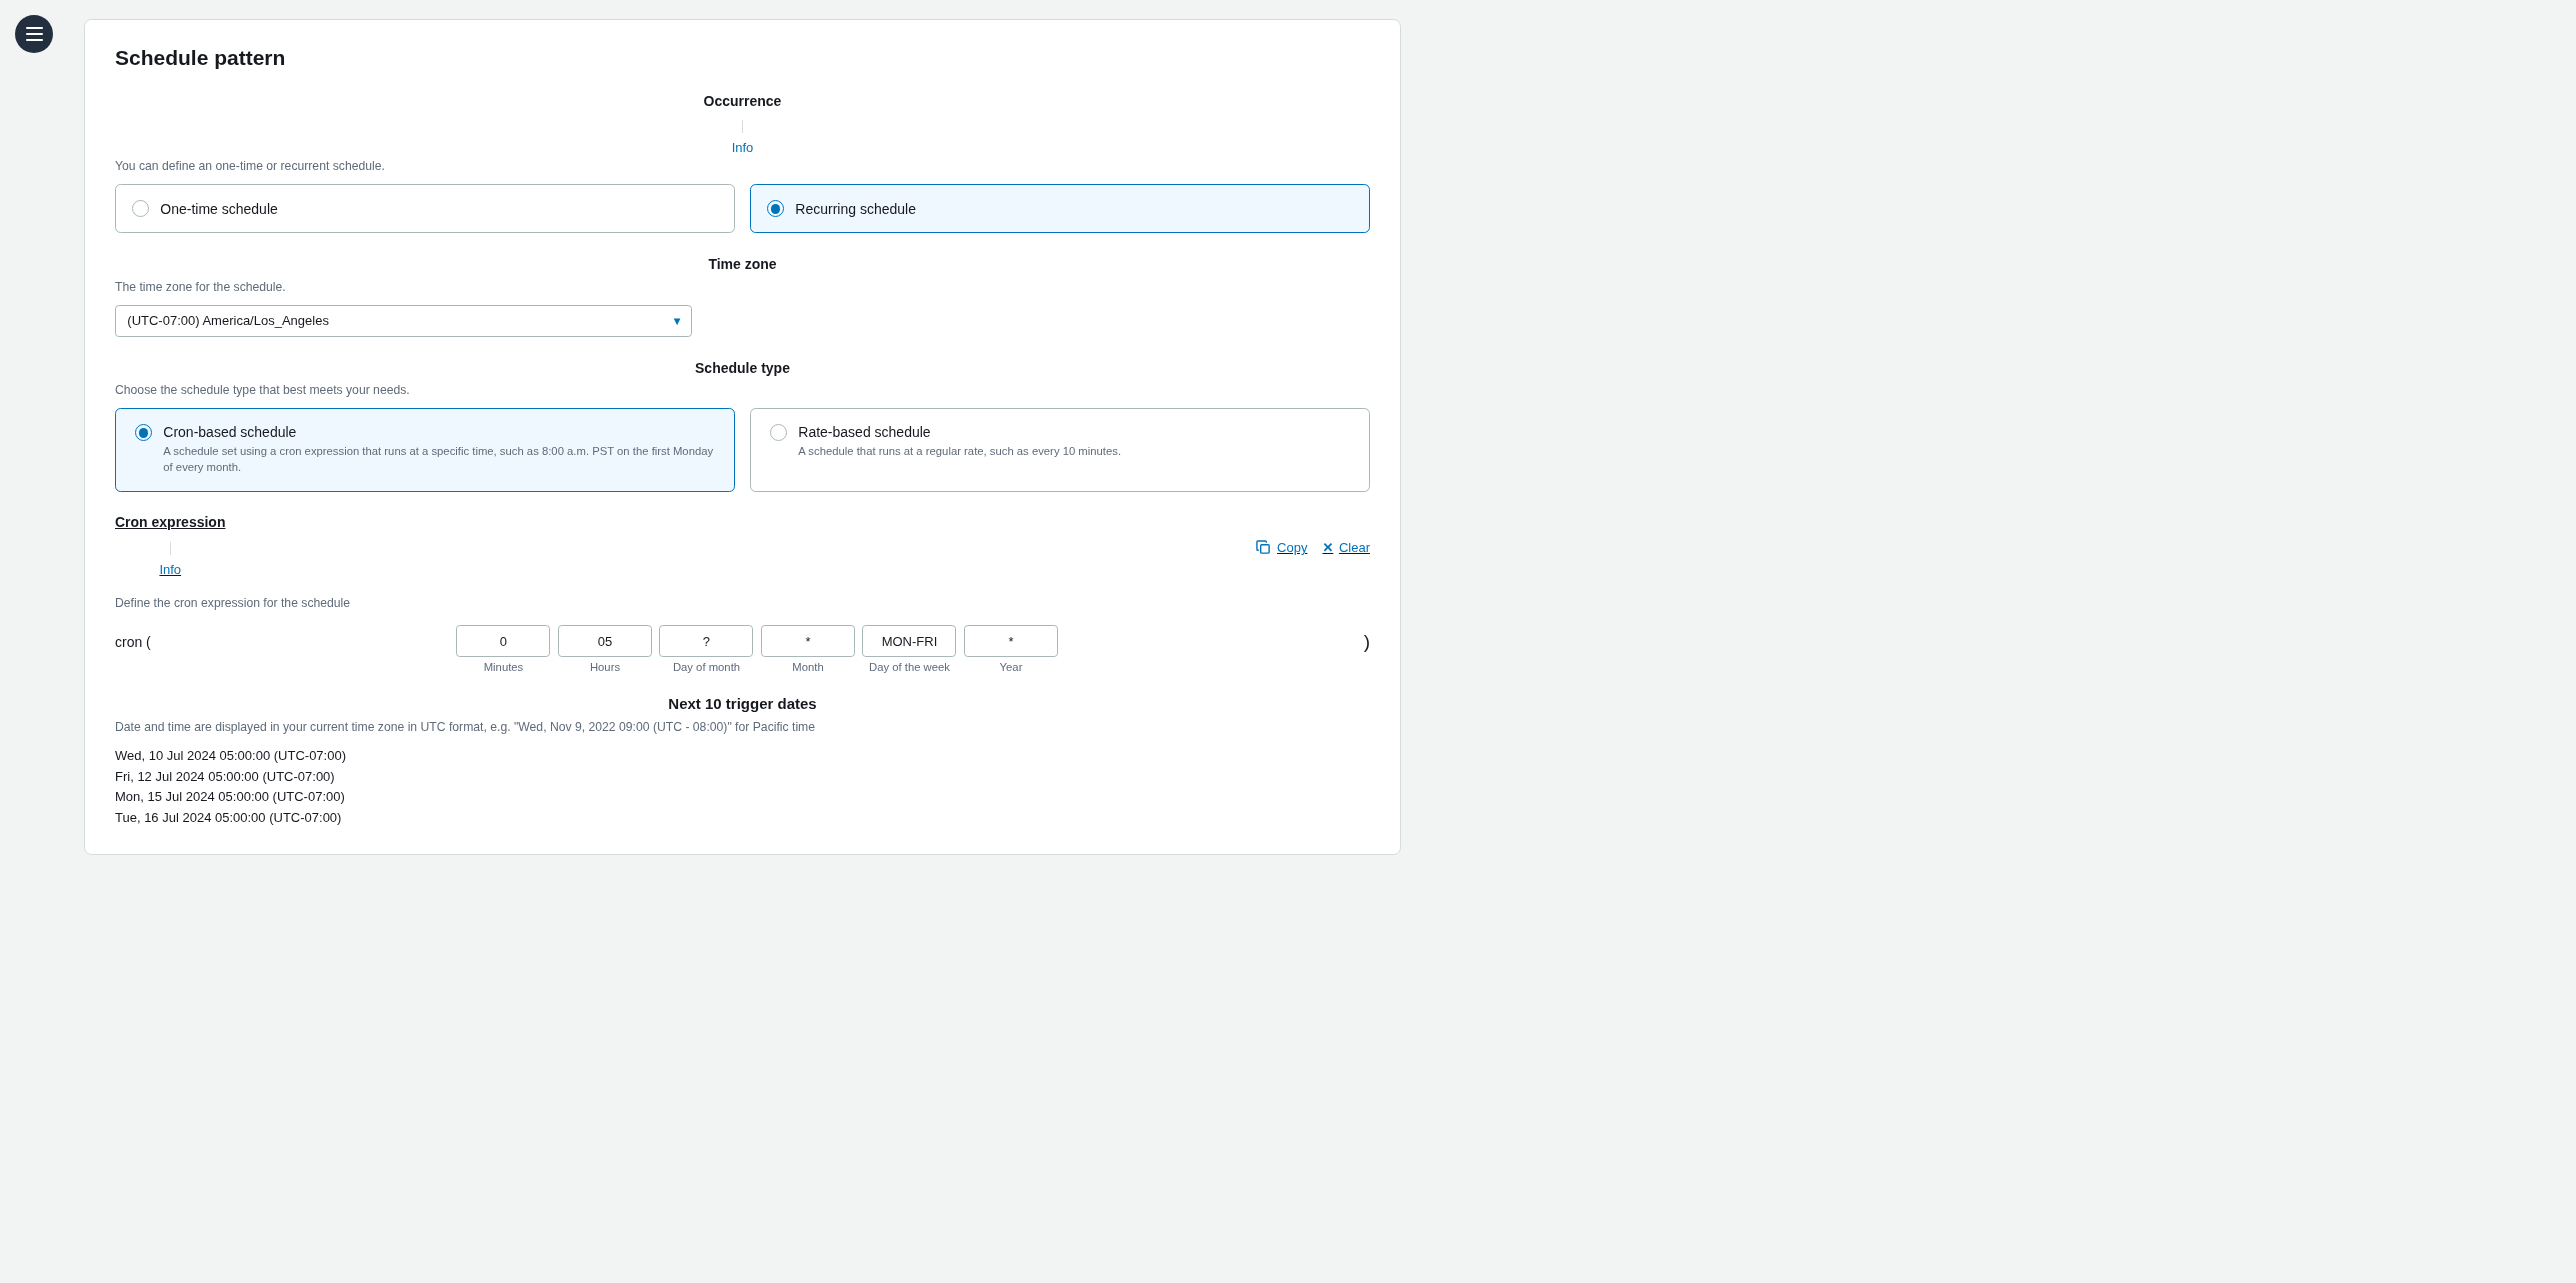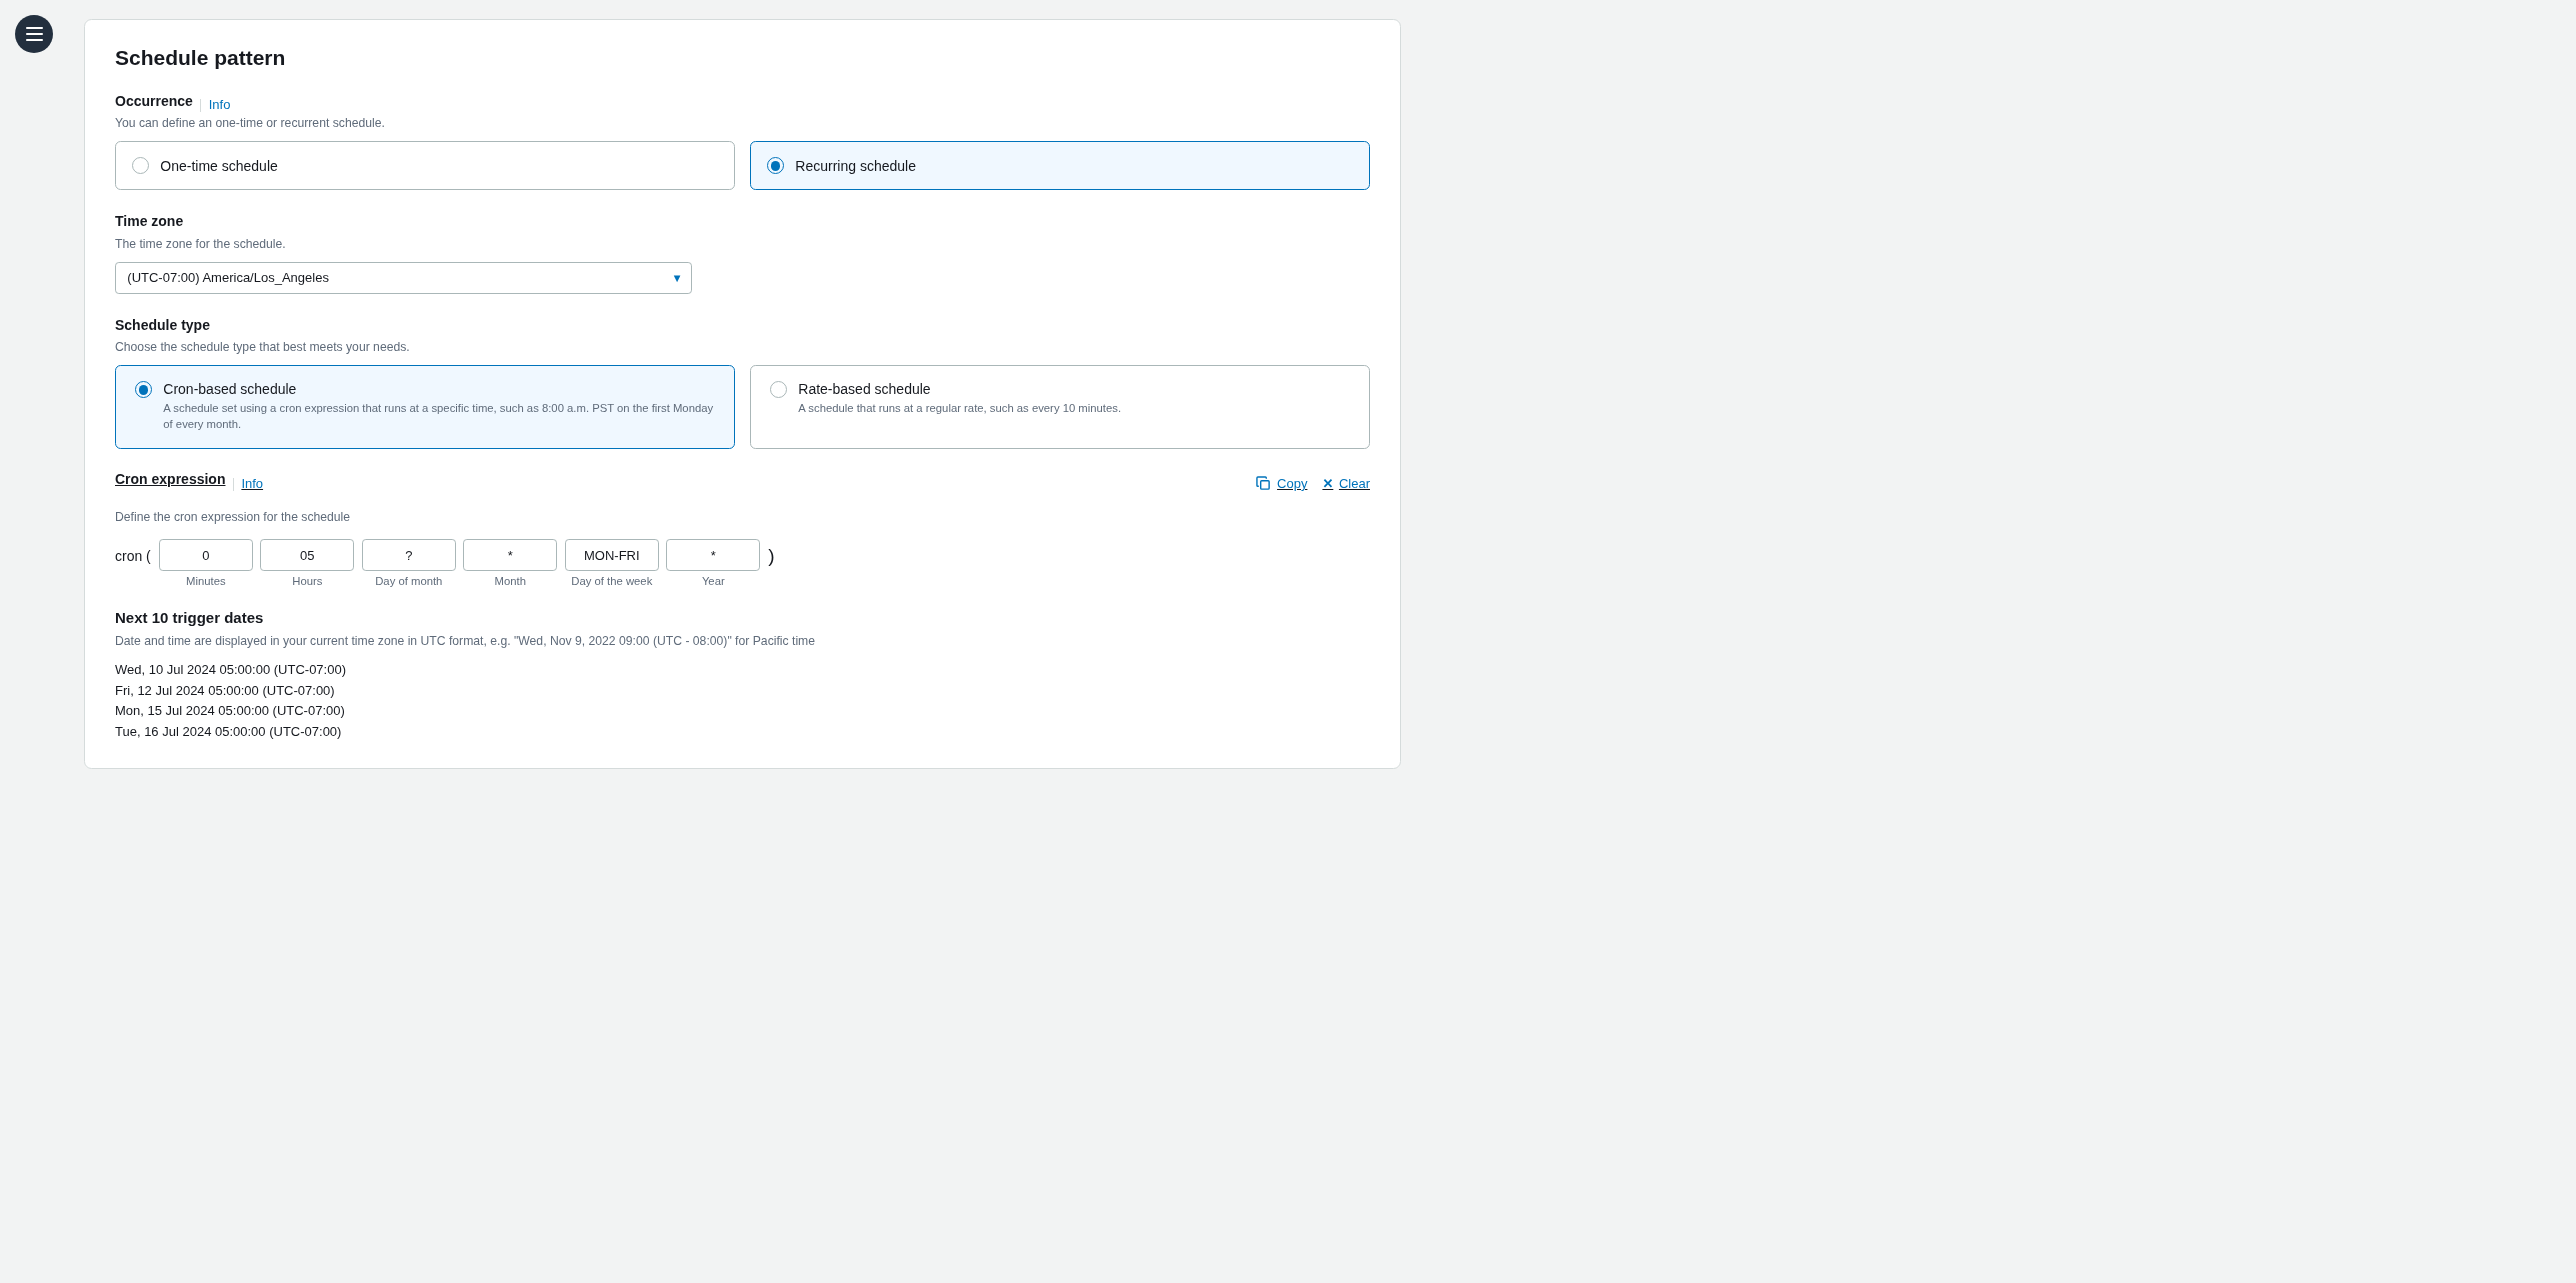--- a/index.html
+++ b/index.html
@@ -59,23 +59,24 @@
       margin-bottom: 3.8px;
     }
     .info-link {
       color: #0073bb;
       cursor: pointer;
       text-decoration: none;
       font-size: 13px;
     }
     .label-row {
       display: flex;
-      align-items: flex-end;
+      align-items: center;
       gap: 7.5px;
       margin-bottom: 3.8px;
+      flex-direction: column;
     }
     .divider-vertical {
       width: 0.9px;
       height: 13px;
       background: #d5dbdb;
     }
     .helper-text {
       font-size: 12.2px;
       color: #5f6b7a;
       margin-bottom: 11.3px;
@@ -207,20 +208,21 @@
       padding: 0;
     }
     .cron-action-btn.clear-btn {
       color: #0073bb;
     }
     .cron-row {
       display: flex;
       align-items: flex-start;
       gap: 8px;
       margin-top: 15px;
+      justify-content: space-between;
     }
     .cron-label {
       font-size: 14px;
       font-weight: 500;
       padding-top: 9.4px;
       white-space: nowrap;
     }
     .cron-fields {
       display: flex;
       gap: 7.5px;

